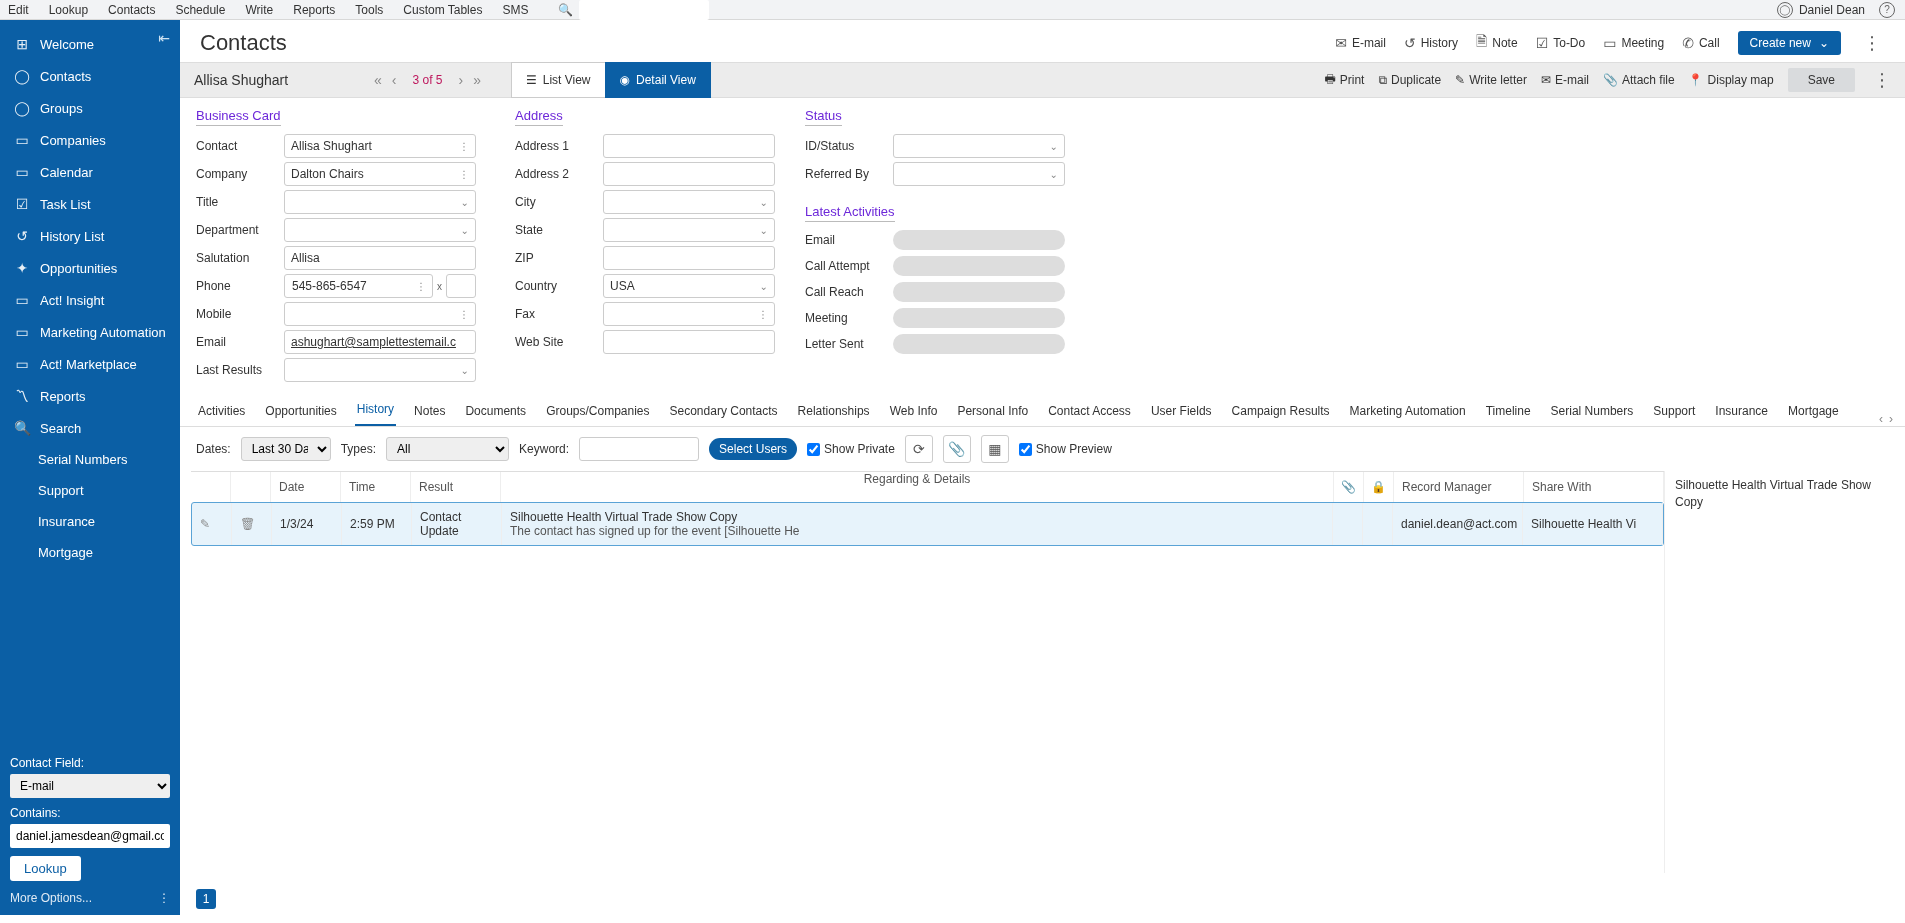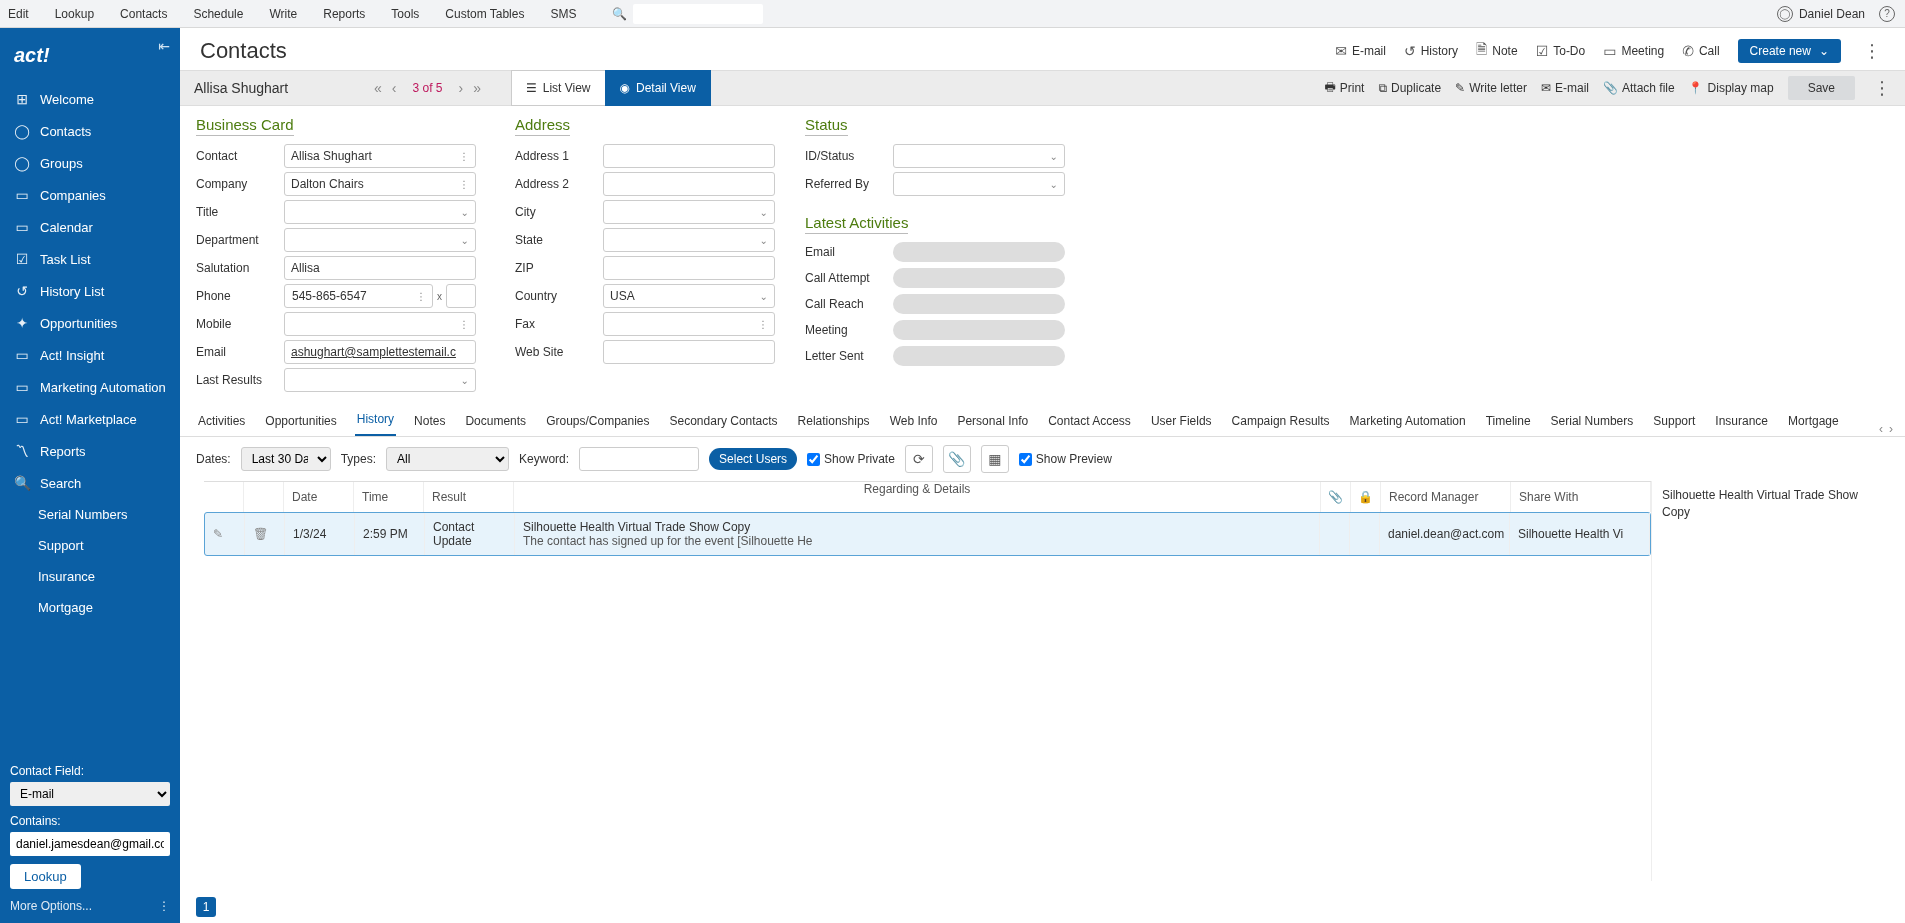--- a/index.html
+++ b/index.html
@@ -1,17 +1,17 @@
 <!DOCTYPE html>
 <html><head>
 <meta charset="utf-8">
 <style>
   * { box-sizing: border-box; margin:0; padding:0; font-family: Arial, Helvetica, sans-serif; }
   body { font-size:12px; color:#333; background:#fff; overflow:hidden; }
-  .topbar { height:28px; background:#f2f3f5; border-bottom:1px solid #d8d8d8; display:flex; align-items:center; padding:0 8px; gap:26px; position:relative; }
+  .topbar { height:20px; background:#f2f3f5; border-bottom:1px solid #d8d8d8; display:flex; align-items:center; padding:0 8px; gap:20px; position:relative; }
   .topbar .menu-item { color:#333; font-size:12px; cursor:pointer; }
   .topbar .search-wrap { margin-left:10px; display:flex; align-items:center; gap:6px; }
   .topbar .search-wrap input { width:130px; height:20px; border:none; background:#fff; border-radius:2px; padding:0 6px; font-size:12px; }
   .topbar .right { position:absolute; right:10px; display:flex; align-items:center; gap:14px; }
   .user-chip { display:flex; align-items:center; gap:6px; color:#333; }
   .icon-circle { width:16px; height:16px; border:1.5px solid #666; border-radius:50%; display:inline-flex; align-items:center; justify-content:center; font-size:10px; color:#666;}
   .main { display:flex; height:calc(100vh - 28px); }
   .sidebar { width:180px; background:#0b5fa5; color:#fff; display:flex; flex-direction:column; position:relative; }
   .sidebar .brand { padding:16px 14px 8px; font-size:20px; font-weight:bold; font-style:italic; }
   .sidebar .collapse-icon { position:absolute; top:10px; right:10px; color:#cfe3f3; font-size:14px; }
@@ -46,21 +46,21 @@
   .record-actions { margin-left:auto; display:flex; align-items:center; gap:14px; padding-right:10px; }
   .record-actions .ract { display:flex; align-items:center; gap:4px; color:#333; font-size:12px; cursor:pointer; }
   .save-btn { background:#d9dbdd; color:#333; padding:5px 20px; border-radius:2px; cursor:pointer; }
 
   .detail-body { display:flex; flex-direction:column; flex:1; overflow:auto; }
   .cards { display:flex; gap:30px; padding:10px 16px 4px; }
   .card-col { }
   .card-col.biz { width:280px; }
   .card-col.addr { width:260px;margin-left:9px; }
   .card-col.stat { width:260px; }
-  .card-heading { font-size:15px; color:#4d7c0f; border-bottom:1px solid #bbb; padding-bottom:2px; margin-bottom:8px; display:inline-block;}
+  .card-heading { font-size:13px; color:#6d28d9; border-bottom:1px solid #bbb; padding-bottom:2px; margin-bottom:8px; display:inline-block;}
   .field-row { display:flex; align-items:center; margin-bottom:4px; }
   .field-row label { width:88px; color:#333; font-size:12px; }
   .field-row .control { flex:1; height:24px; border:1px solid #ccc; border-radius:3px; padding:0 6px; font-size:12px; display:flex; align-items:center; justify-content:space-between; background:#fff;}
   .field-row .control .caret { color:#888; font-size:10px;}
   .field-row .control.link { text-decoration:underline; color:#333; }
   .phone-wrap { display:flex; gap:4px; align-items:center; }
   .phone-wrap .x-label { font-size:10px; color:#666;}
   .phone-wrap .ext { width:30px; height:24px; border:1px solid #ccc; border-radius:3px;}
   .latest-row { display:flex; align-items:center; margin-bottom:6px; }
   .latest-row label { width:88px; font-size:12px; }
@@ -71,21 +71,21 @@
   .tab.active { color:#0b5fa5; border-bottom:2px solid #0b5fa5; font-weight:500;}
   .tabs .tab-nav { position:absolute; right:12px; display:flex; gap:6px; color:#888;}
 
   .filter-bar { display:flex; align-items:center; gap:10px; padding:8px 16px; }
   .filter-bar label { font-size:12px; color:#333; }
   .filter-bar select, .filter-bar input[type=text] { height:24px; border:1px solid #ccc; border-radius:3px; font-size:12px; padding:0 6px;}
   .filter-bar .select-users { background:#0b5fa5; color:#fff; padding:4px 10px; border:none; border-radius:11px; font-size:12px; cursor:pointer;}
   .filter-bar .chk-wrap { display:flex; align-items:center; gap:4px; font-size:12px;}
   .filter-bar .icon-btn { width:28px; height:28px; border:1px solid #ccc; border-radius:3px; display:flex; align-items:center; justify-content:center; font-size:14px; color:#555; cursor:pointer; background:#fff;}
 
-  .history-area { display:flex; gap:0; padding:0 24px 10px; flex:1; }
+  .history-area { display:flex; gap:0; padding:0 11px 10px; flex:1; }
   .history-grid { flex:1; border-top:1px solid #ddd; }
   .grid-header { display:flex; height:30px; align-items:center; color:#555; font-size:12px; }
   .grid-header > div, .grid-row > div { border-right:1px solid #eee; padding:0 8px; display:flex; align-items:center; height:100%; }
   .col-icons { width:40px; } .col-trash{width:40px;} .col-date{width:70px;} .col-time{width:70px;} .col-result{width:90px;}
   .col-regarding{flex:1; min-width:200px; flex-direction:column; align-items:flex-start !important; justify-content:center;}
   .col-attach{width:30px; justify-content:center;} .col-lock{width:30px; justify-content:center;}
   .col-manager{width:130px;} .col-share{width:140px;}
   .grid-row { display:flex; height:44px; background:#e7f3fb; border:1px solid #5aa3d6; border-radius:3px; font-size:12px; color:#333; }
   .grid-row .col-icons span, .grid-row .col-trash span { color:#888; cursor:pointer;}
   .preview-panel { width:230px; border-left:1px solid #eee; padding:6px 10px; font-size:12px; color:#333; line-height:1.4;}
@@ -115,21 +115,20 @@
       <span>Daniel Dean</span>
     </div>
     <span class="icon-circle">?</span>
   </div>
 </div>
 
 <div class="main">
 
   <div class="sidebar">
     <span class="collapse-icon">⇤</span>
-    <div class="brand">act!</div>
     <div class="side-nav">
       <div class="side-item">
           <span class="nav-icon">⊞</span>
           <span>Welcome</span>
         </div>
       <div class="side-item">
           <span class="nav-icon">◯</span>
           <span>Contacts</span>
         </div>
       <div class="side-item">

